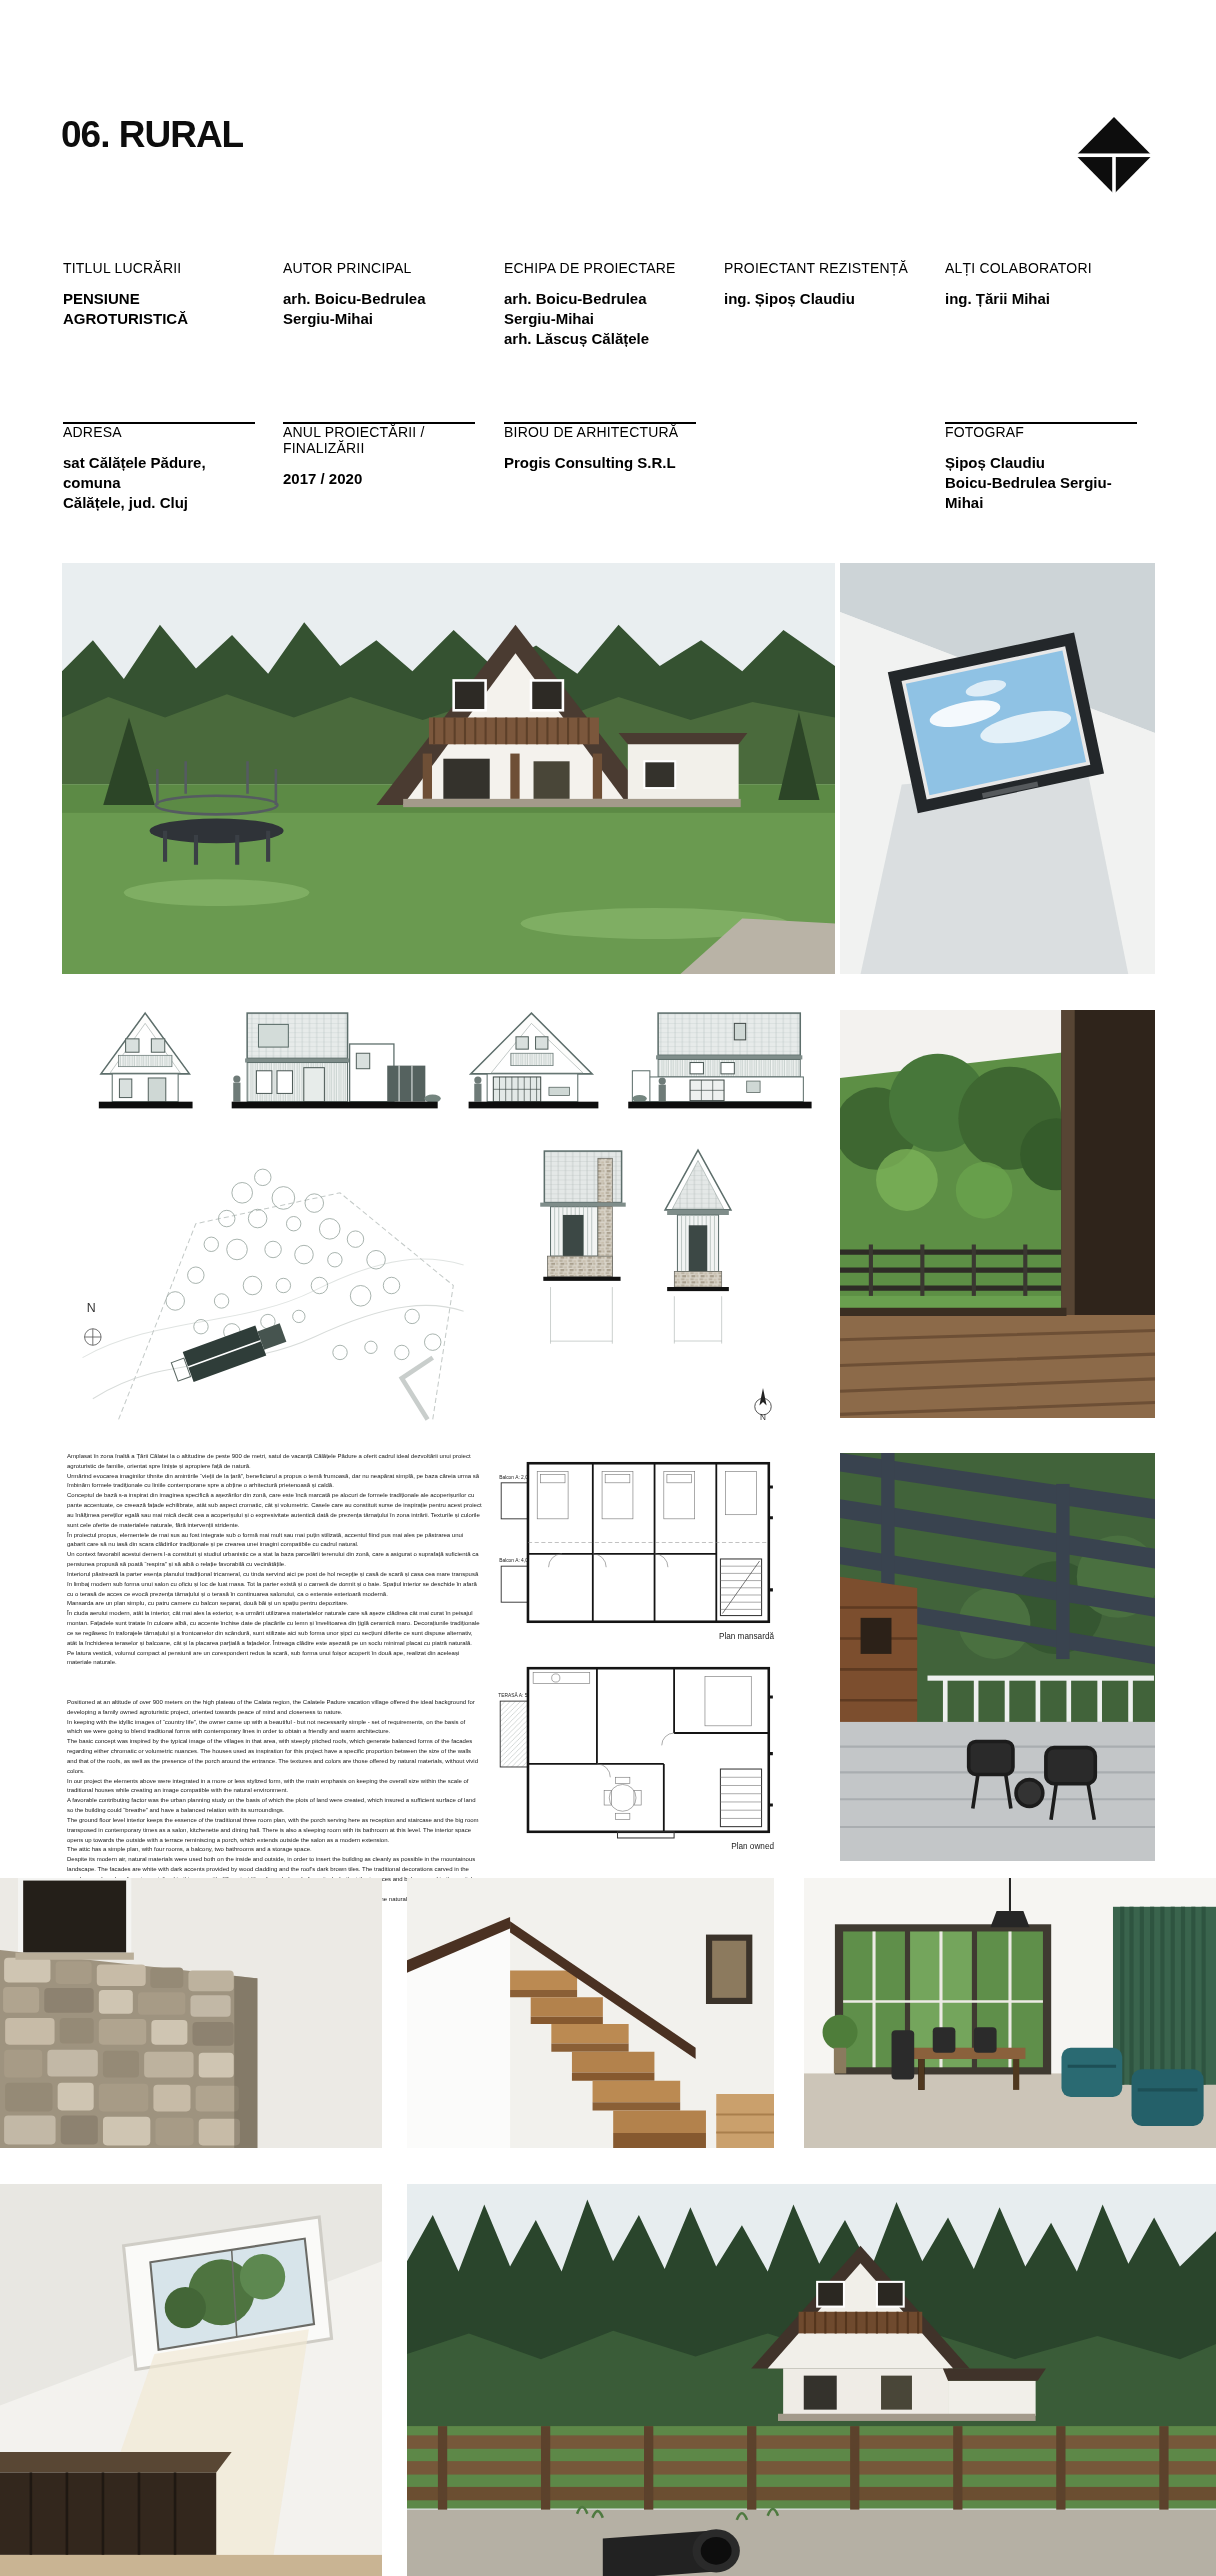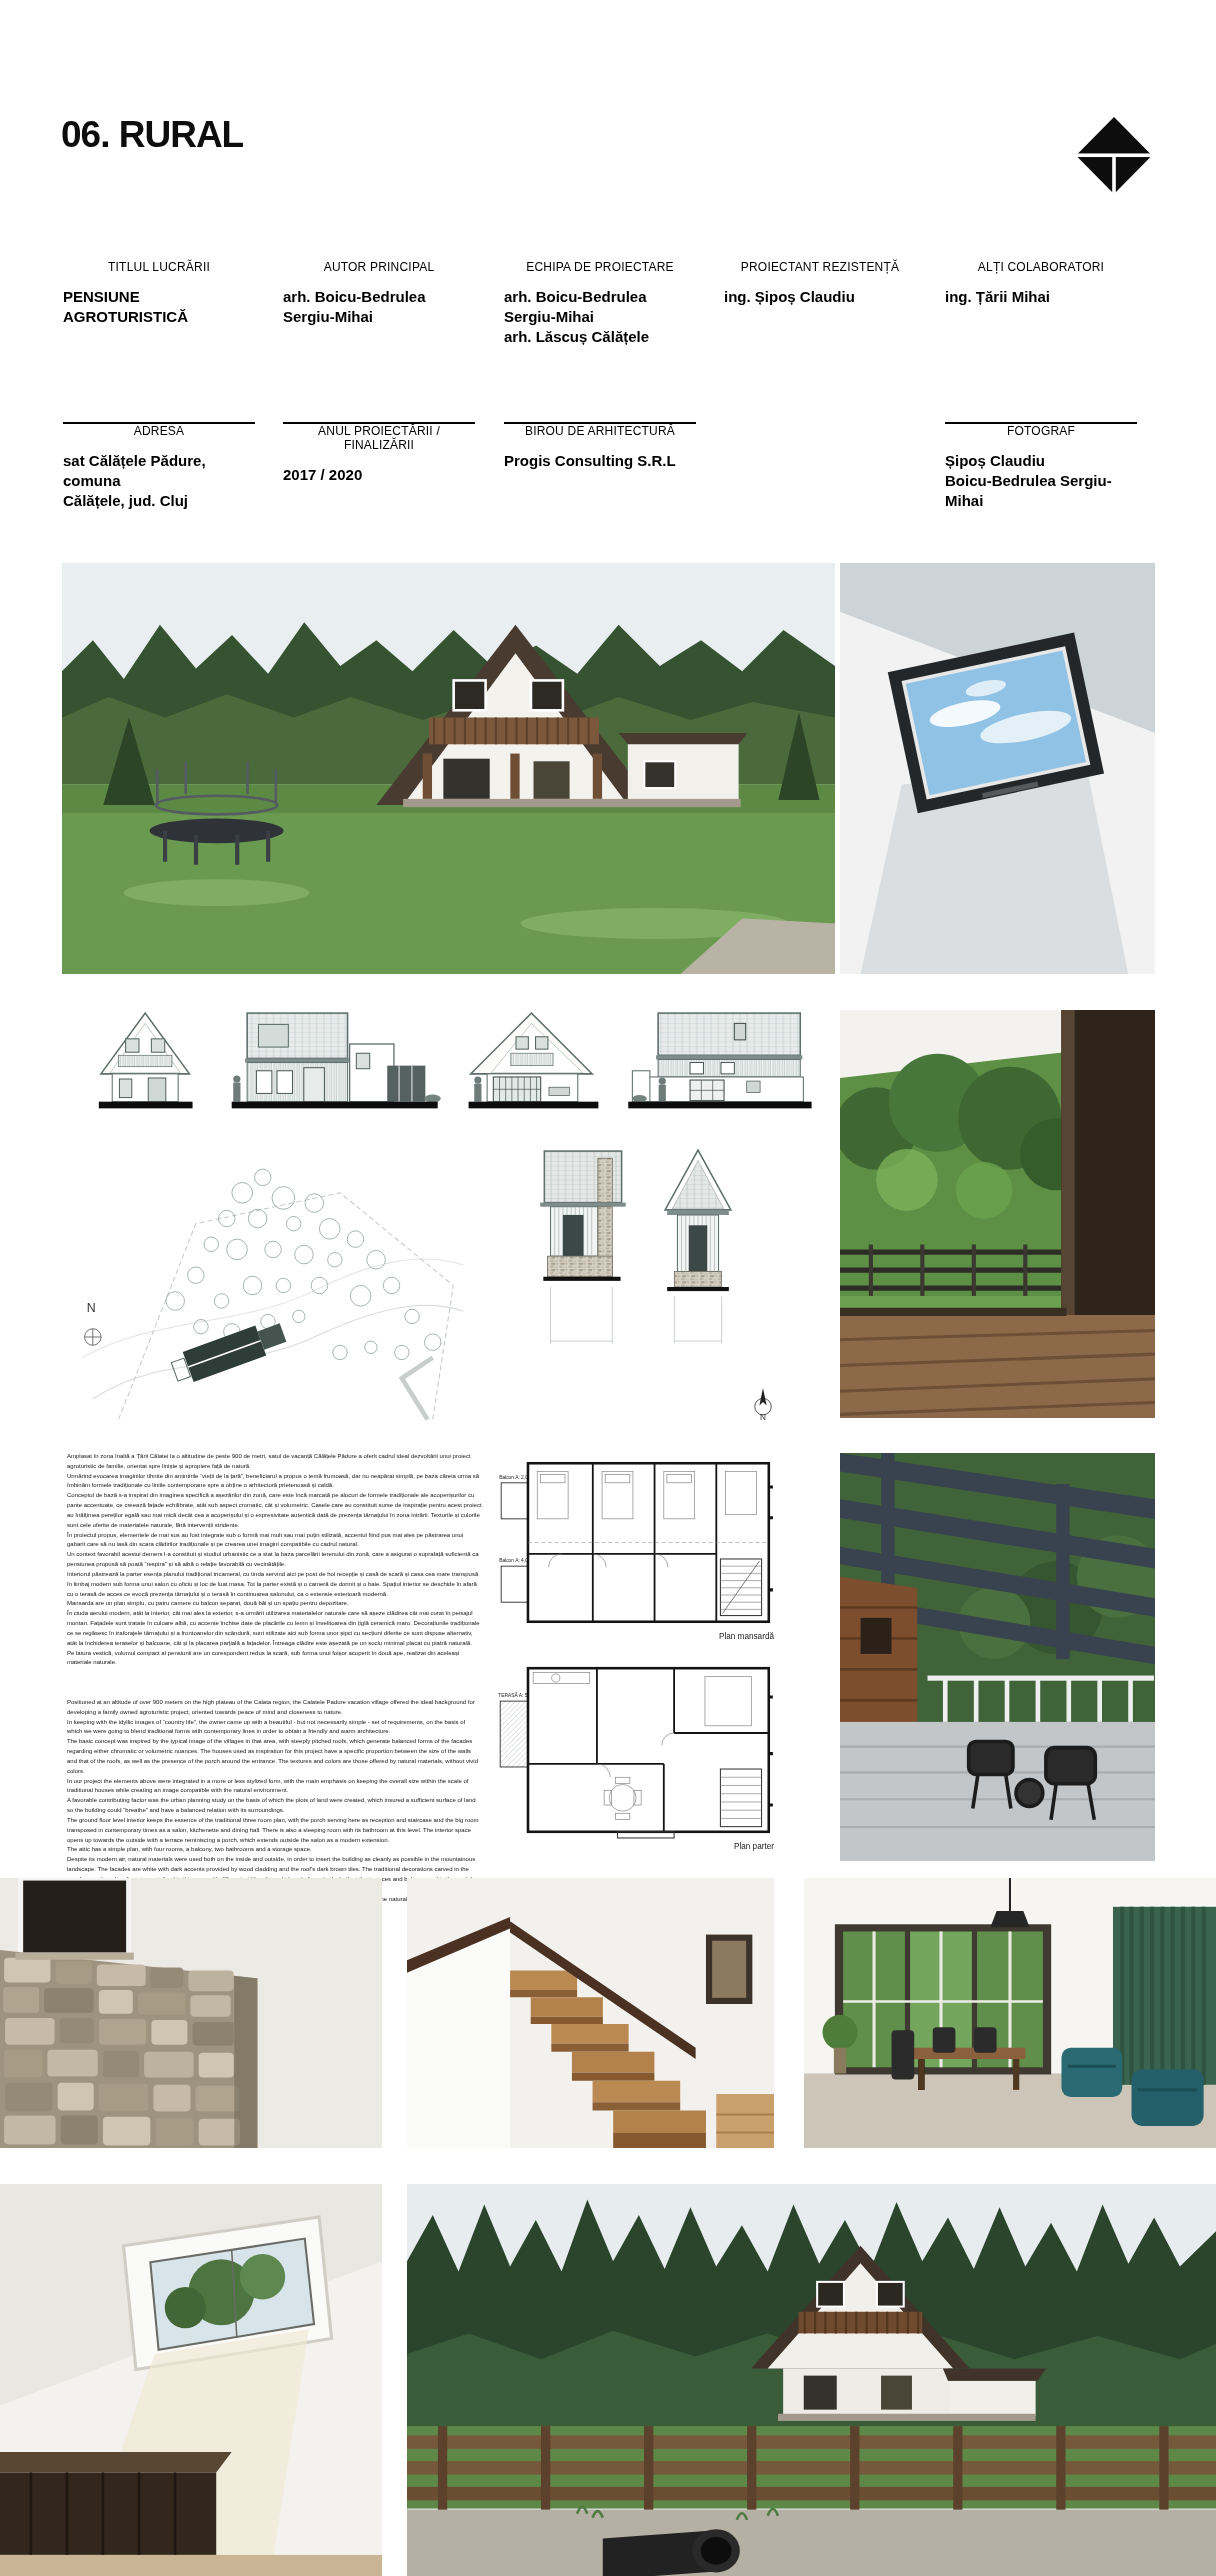--- a/index.html
+++ b/index.html
@@ -1,21 +1,21 @@
 <!DOCTYPE html>
 <html style="font-size:8.2px"><head>
 <meta charset="utf-8">
 <style>
   html,body{margin:0;padding:0;background:#9a9a9a;}
   .poster{position:relative;width:1217px;height:3221px;background:#ffffff;
     font-family:"Liberation Sans",sans-serif;color:#111;margin:0 auto;overflow:hidden;}
   .abs{position:absolute;}
   .title{left:61px;top:114px;font-size:37px;font-weight:700;letter-spacing:-1px;color:#0d0d0d;text-align:right;}
   .meta-cell{width:192px;}
-  .meta-label{font-size:12px;color:#000;letter-spacing:0.2px;text-align:center;}
+  .meta-label{font-size:14px;color:#000;letter-spacing:0.2px;}
   .meta-vals{margin-top:13.4px;font-size:15px;font-weight:700;line-height:19.6px;color:#000;}
   .meta-cell.r2{border-top:2.1px solid #000;padding-top:0;}
   .textcol{width:415px;font-size:6px;line-height:1.64;color:#161616;text-align:left;}
   .textcol p{margin:0;}
   .plan-caption{font-size:8.2px;color:#222;width:124px;text-align:right;}
   svg text{font-family:"Liberation Sans",sans-serif;}
 </style>
 </head>
 <body>
 
@@ -398,21 +398,21 @@
       <circle cx="250" cy="266" r="26"></circle>
       <rect x="214" y="252" width="14" height="28"></rect>
         <rect x="272" y="252" width="14" height="28"></rect>
       <rect x="236" y="226" width="28" height="12"></rect>
         <rect x="236" y="296" width="28" height="12"></rect>
       <path d="M200 200a26 26 0 0 1 26 26M350 140a24 24 0 0 0-24 24"></path>
     </g>
     <rect x="240" y="332" width="110" height="12" fill="none" stroke="#333" stroke-width="2"></rect>
     <path d="M534 70h8M534 180h8M534 280h8" stroke="#141414" stroke-width="6"></path>
   </svg>
-  <div class="abs plan-caption" style="left:650px;top:1842px">Plan parter</div>
+  <div class="abs plan-caption" style="left:650px;top:1842px">Plan owned</div>
 
   <svg class="abs" style="left:840px;top:1453px" width="315" height="408" viewBox="0 0 612 792" preserveAspectRatio="none">
     <rect width="612" height="792" fill="#41633a"></rect>
     <circle cx="420" cy="300" r="90" fill="#355631"></circle>
       <circle cx="540" cy="240" r="80" fill="#4a7040"></circle>
     <circle cx="300" cy="330" r="70" fill="#4a7040"></circle>
     <g fill="#39434f">
       <polygon points="0,0 612,90 612,128 0,36"></polygon>
       <polygon points="0,90 612,186 612,224 0,126"></polygon>
       <polygon points="0,182 612,282 612,318 0,216"></polygon>

